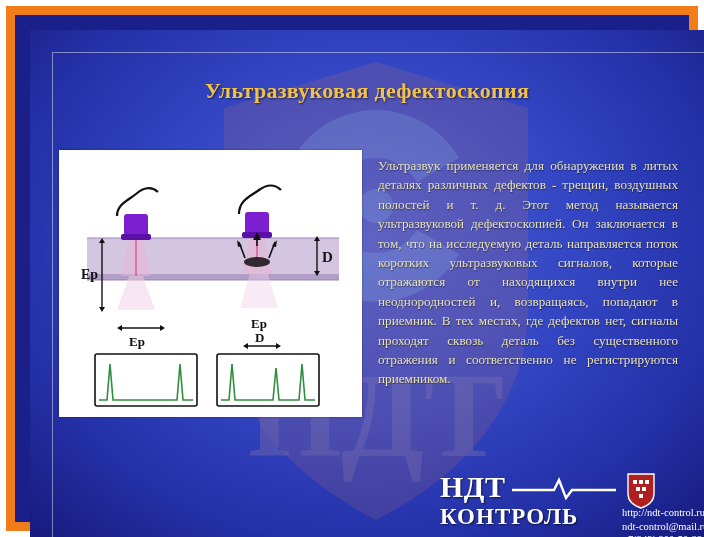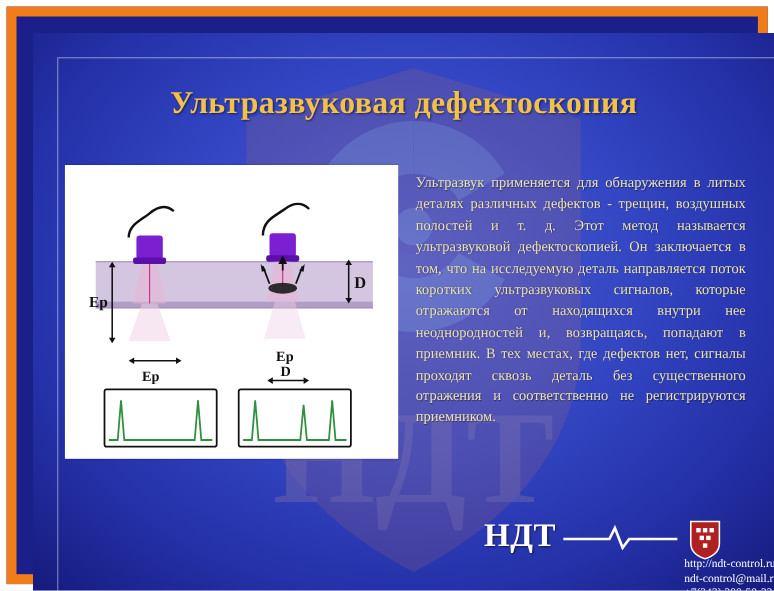--- a/index.html
+++ b/index.html
@@ -71,21 +71,21 @@
   }
 
   
   .title {
     position: absolute;
     left: 0;
     top: 48px;
     width: 674px;
     text-align: center;
     font-family: "Liberation Serif", serif;
-    font-size: 29px;
+    font-size: 22px;
     font-weight: bold;
     color: #f2c14a;
     letter-spacing: 0.3px;
     text-shadow: 1px 1px 2px rgba(0,0,0,0.55);
   }
 
   
   .figure {
     position: absolute;
     left: 29px;
@@ -252,20 +252,21 @@
           <rect x="158" y="204" width="102" height="52" fill="#ffffff" stroke="#111" stroke-width="1.6" rx="2"></rect>
           <polyline points="162,250 170,250 173,214 176,250 214,250 217,218 220,250 240,250 243,214 246,250 256,250" fill="none" stroke="#2f8f3f" stroke-width="1.6"></polyline>
         </svg>
       </div>
 
       <div class="text-block">Ультразвук применяется для обнаружения в литых деталях различных дефектов - трещин, воздушных полостей и т. д. Этот метод называется ультразвуковой дефектоскопией. Он заключается в том, что на исследуемую деталь направляется поток коротких ультразвуковых сигналов, которые отражаются от находящихся внутри нее неоднородностей и, возвращаясь, попадают в приемник. В тех местах, где дефектов нет, сигналы проходят сквозь деталь без существенного отражения и соответственно не регистрируются приемником.</div>
 
       <div class="logo-block">
         <div class="logo-text">
           <div class="logo-ndt">НДТ</div>
+          <div class="logo-ctrl">КОНТРОЛЬ</div>
         </div>
 
         <div class="logo-wave">
           <svg width="104" height="24" viewBox="0 0 104 24">
             <polyline points="0,14 34,14 42,14 47,4 54,22 60,14 104,14" fill="none" stroke="#ffffff" stroke-width="2.4"></polyline>
           </svg>
         </div>
 
         <div class="logo-shield">
           <svg width="30" height="38" viewBox="0 0 30 38">

